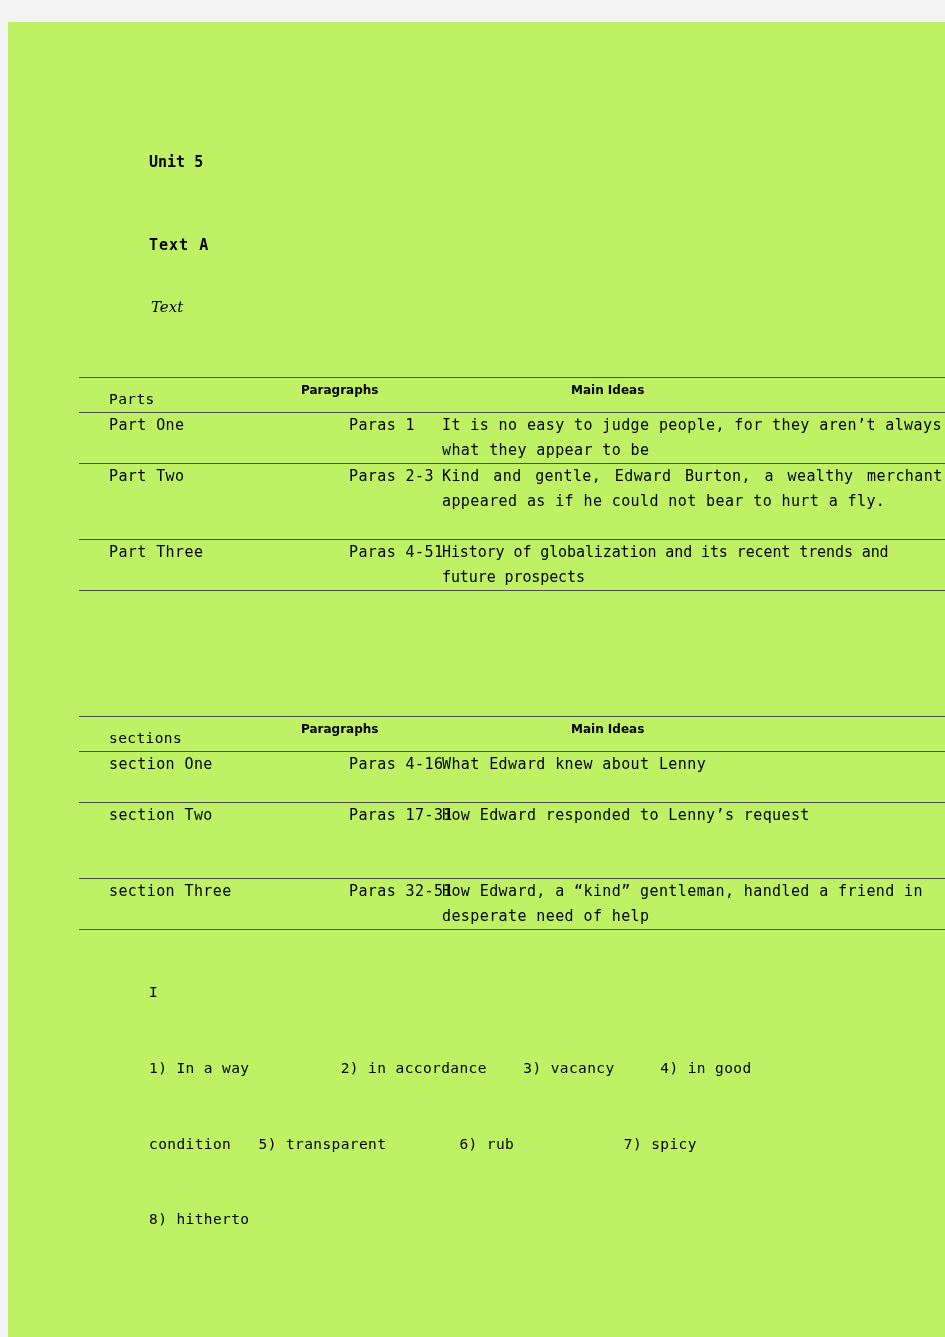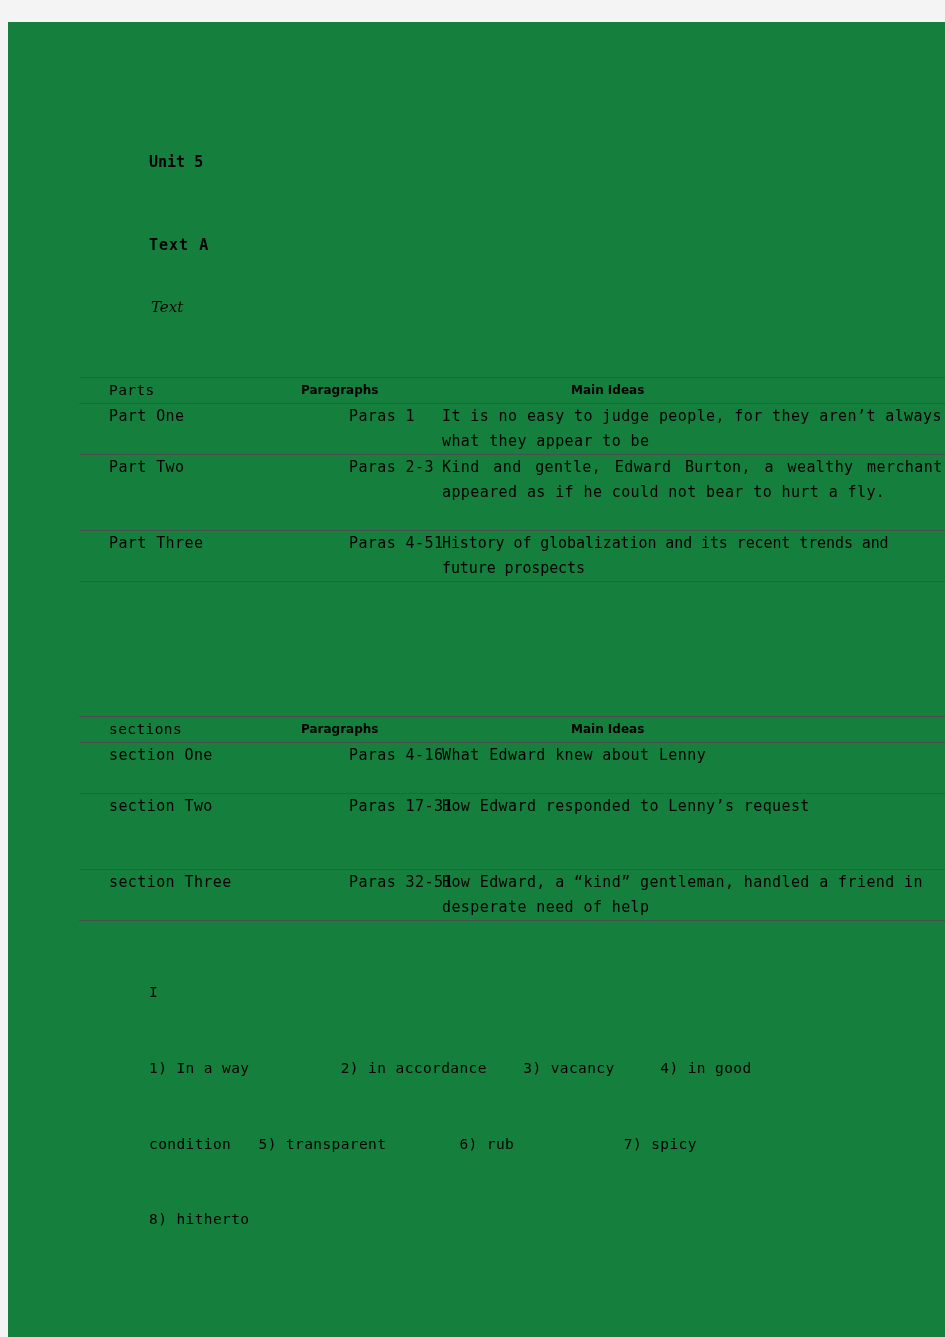--- a/index.html
+++ b/index.html
@@ -12,21 +12,21 @@
     height: 1337px;
     overflow: hidden;
     font-family: "DejaVu Sans Mono", monospace;
   }
   .page {
     position: absolute;
     left: 8px;
     top: 22px;
     width: 937px;
     height: 1315px;
-    background: #15803d;
+    background: #bef264;
     overflow: hidden;
   }
   .content {
     position: relative;
     width: 937px;
     height: 1315px;
   }
 
   
   .unit-title {
@@ -112,21 +112,21 @@
     color: #000;
     line-height: 25px;
     letter-spacing: 0.4px;
   }
   .hd.bold {
     font-family: "DejaVu Sans", sans-serif;
     font-weight: bold;
     font-size: 12px;
     letter-spacing: 0px;
   }
-  .hd.h1 { padding-left: 30px; }
+  .hd.h1 { padding-left: 30px; margin-top: 9px; }
   .hd.h2 { padding-left: 0px; }
   .hd.h3 { padding-left: 135px; }
 
   
   .vocab {
     position: absolute;
     left: 141px;
     top: 908px;
     width: 790px;
     font-family: "DejaVu Sans Mono", monospace;

